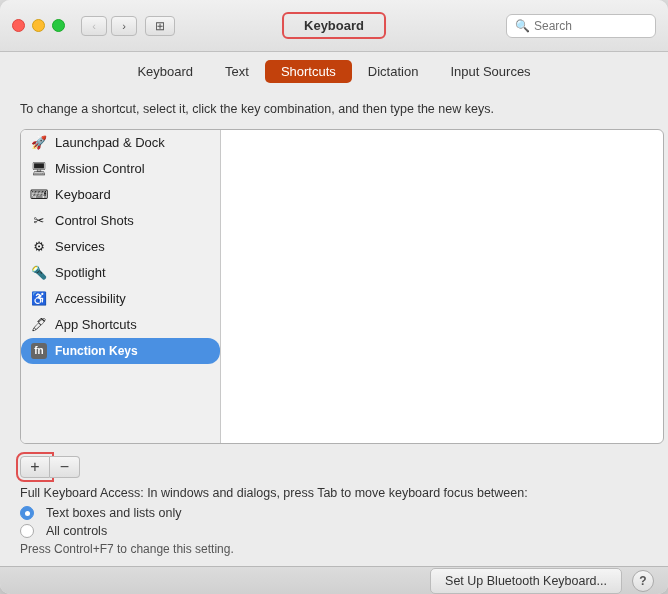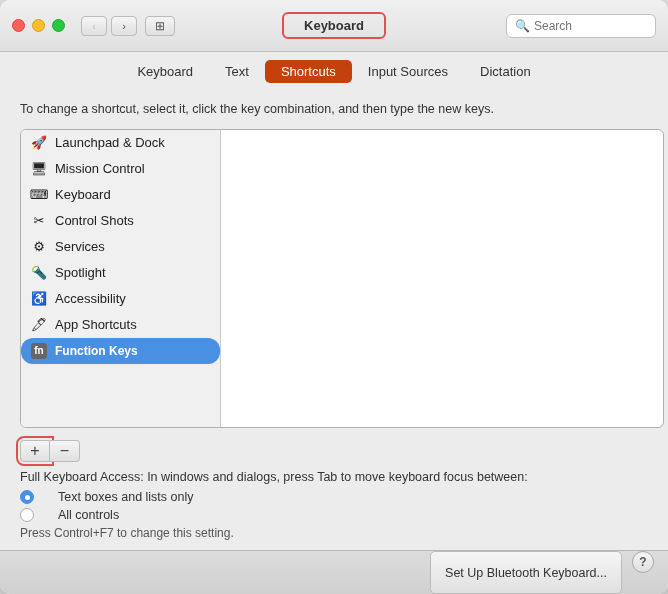--- a/index.html
+++ b/index.html
@@ -294,21 +294,21 @@
     .keyboard-access-title {
       font-size: 12.5px;
       color: #333;
       margin-bottom: 6px;
     }
 
     .radio-option {
       display: flex;
       align-items: flex-end;
       margin-bottom: 4px;
-      gap: 24px;
+      gap: 12px;
       cursor: pointer;
     }
 
     .radio-circle {
       width: 14px;
       height: 14px;
       border-radius: 50%;
       border: 1px solid #aaa;
       background: #fff;
       display: flex;
@@ -336,24 +336,25 @@
     }
 
     .hint-text {
       font-size: 12px;
       color: #555;
       margin-top: 4px;
     }
 
     
     .footer {
-      height: 44px;
+      height: 28px;
       background: linear-gradient(to bottom, #dcdcdc, #d0d0d0);
       border-top: 1px solid #b8b8b8;
       display: flex;
+      align-items: center;
       justify-content: flex-end;
       padding: 0 14px;
       gap: 10px;
       flex-shrink: 0;
     }
 
     .bluetooth-btn {
       padding: 5px 14px;
       background: linear-gradient(to bottom, #f5f5f5, #e0e0e0);
       border: 1px solid #bbb;
@@ -411,24 +412,24 @@
     <div class="tab">
       <span>Keyboard</span>
     </div>
     <div class="tab">
       <span>Text</span>
     </div>
     <div class="tab active">
       <span>Shortcuts</span>
     </div>
     <div class="tab">
+      <span>Dictation</span>
+    </div>
+    <div class="tab">
       <span>Input Sources</span>
-    </div>
-    <div class="tab">
-      <span>Dictation</span>
     </div>
   </div>
 
   <div class="content">
     <div class="instruction-text">To change a shortcut, select it, click the key combination, and then type the new keys.</div>
 
     <div class="main-panel">
 
       <div class="sidebar-list">
         <div class="list-item">

